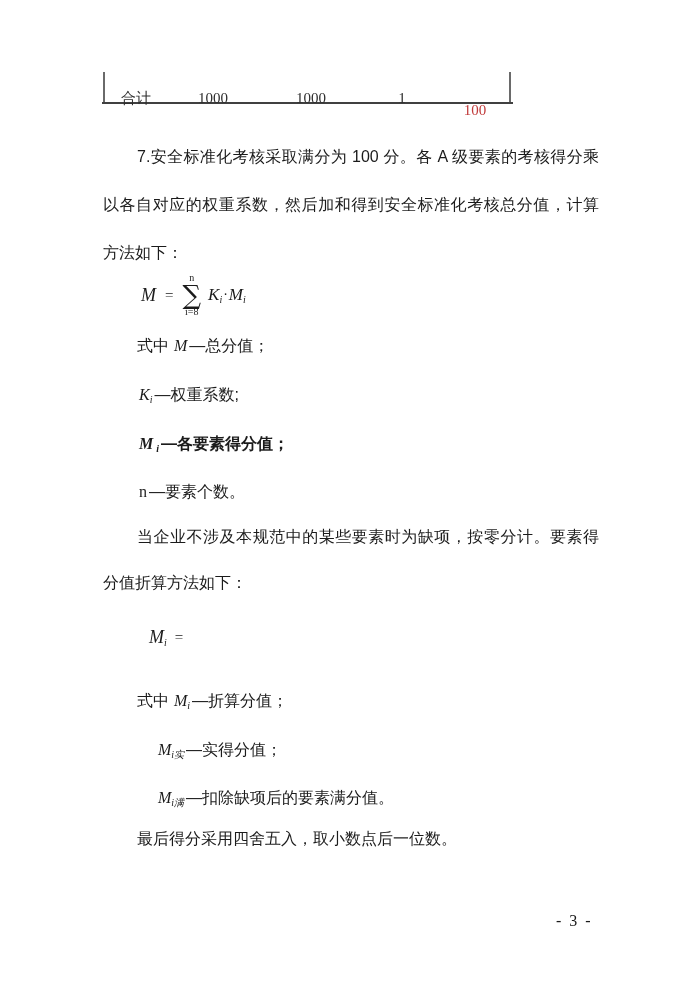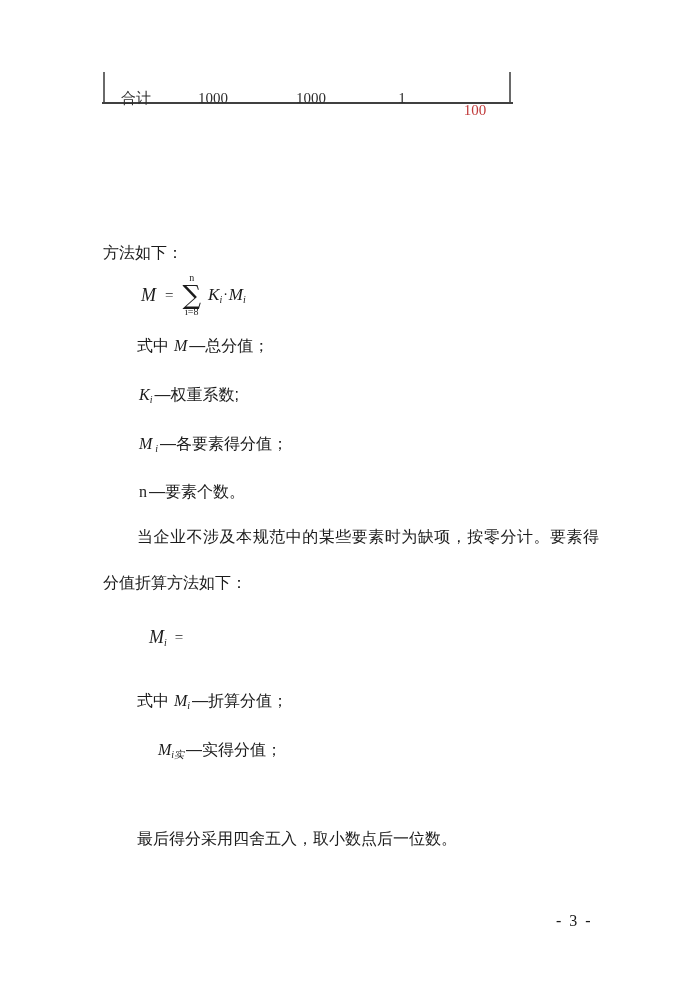--- a/index.html
+++ b/index.html
@@ -53,20 +53,22 @@
   <div class="tbl-vline" style="left:509px;"></div>
   <div class="tbl-bline"></div>
   <div class="tbl-row">
     <div class="tbl-cell c0">合计</div>
     <div class="tbl-cell c1">1000</div>
     <div class="tbl-cell c2">1000</div>
     <div class="tbl-cell c3">1</div>
     <div class="tbl-cell c4" style="color: rgb(193, 59, 59);">100</div>
   </div>
 
+  <div class="bline jline" style="left:137px; top:147px; width:462px;">7.安全标准化考核采取满分为 100 分。各 A 级要素的考核得分乘</div>
+  <div class="bline jline" style="left:103px; top:195px; width:496px;">以各自对应的权重系数，然后加和得到安全标准化考核总分值，计算</div>
   <div class="bline nline" style="left:103px; top:243px;">方法如下：</div>
 
   <div class="f1 math">
     <span class="var">M</span>
     <span class="eq">=</span>
     <span class="sigma-stack">
       <span class="top">n</span>
       <span class="mid">∑</span>
       <span class="bot">i=8</span>
     </span>
@@ -74,39 +76,42 @@
     <span class="dot">·</span>
     <span class="var" style="font-size:17px;"><span>M</span><sub class="msub">i</sub></span>
   </div>
 
   <div class="defline" style="left:137px; top:336px;">
     <span class="lead">式中</span><span class="sym">M</span><span>—总分值；</span>
   </div>
   <div class="defline" style="left:137px; top:385px;">
     <span class="sym"><span>K</span><sub class="msub">i</sub></span><span>—权重系数;</span>
   </div>
-  <div class="defline" style="left:137px; top:434px;">
+  <div class="defline" style="left:137px; top:434px;font-weight:bold;">
     <span class="sym"><span>M</span><sub class="msub gap-sub">i</sub></span><span>—各要素得分值；</span>
   </div>
   <div class="defline" style="left:137px; top:482px;">
     <span class="sym" style="font-style:normal;">n</span><span>—要素个数。</span>
   </div>
 
   <div class="bline nline" style="left:103px; top:573px;">分值折算方法如下：</div>
   <div class="bline jline" style="left:137px; top:527px; width:462px;">当企业不涉及本规范中的某些要素时为缺项，按零分计。要素得</div>
 
   <div class="f2 math">
     <span class="var"><span>M</span><sub class="msub">i</sub></span>
     <span class="eq">=</span>
   </div>
 
   <div class="defline" style="left:137px; top:691px;">
     <span class="lead">式中</span><span class="sym"><span>M</span><sub class="msub">i</sub></span><span>—折算分值；</span>
   </div>
   <div class="defline" style="left:156px; top:740px;">
     <span class="sym"><span>M</span><sub class="msub">i实</sub></span><span>—实得分值；</span>
   </div>
+  <div class="defline" style="left:156px; top:788px;">
+    <span class="sym"><span>M</span><sub class="msub">i满</sub></span><span>—扣除缺项后的要素满分值。</span>
+  </div>
 
   <div class="bline nline" style="left:137px; top:829px;">最后得分采用四舍五入，取小数点后一位数。</div>
 
   <div class="pagenum">- 3 -</div>
 
 </div>
 
 </body></html>

